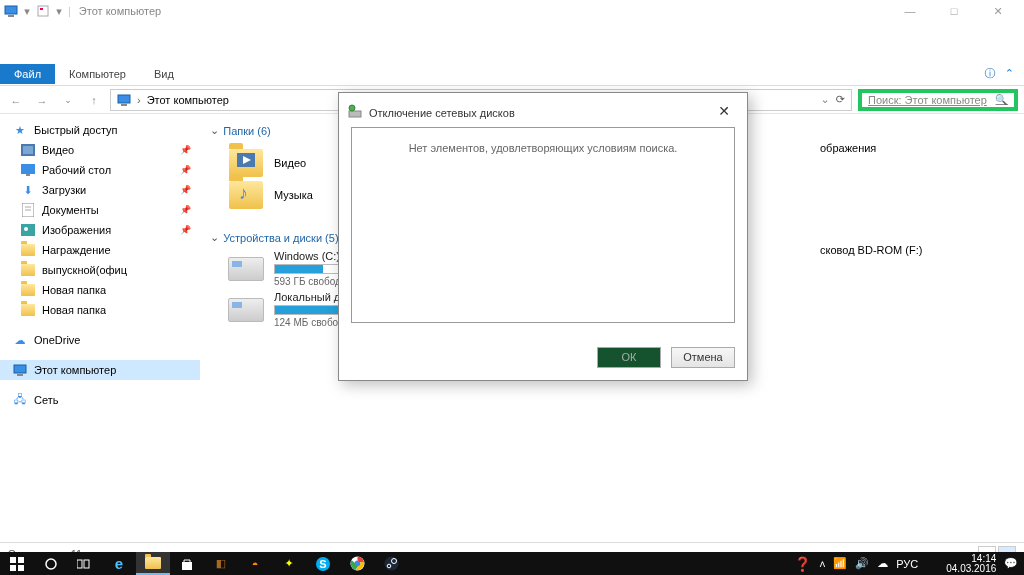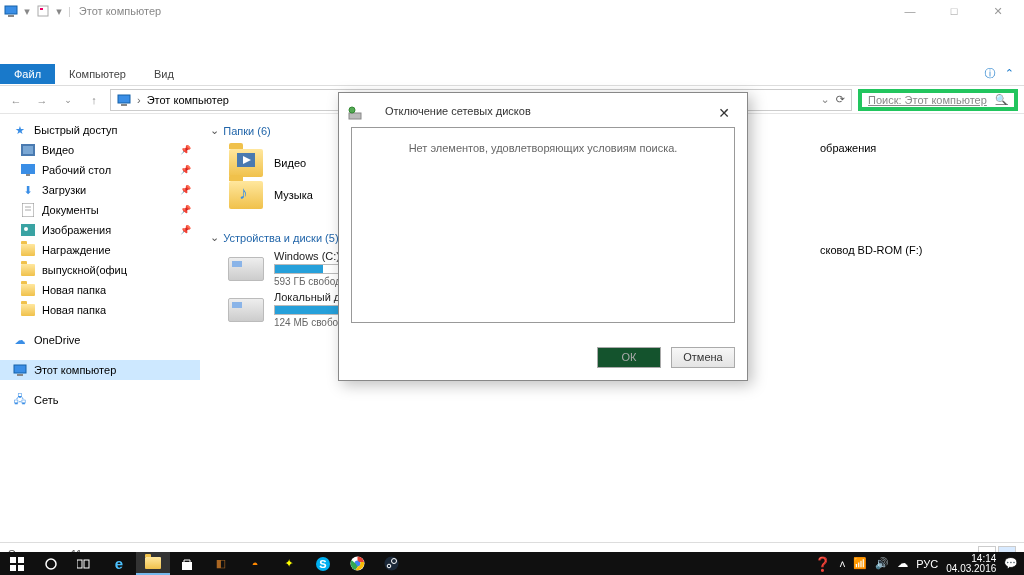--- a/index.html
+++ b/index.html
@@ -52,37 +52,37 @@
 .drive-name { color:#222; }
 .drive-bar { width: 140px; height: 10px; border:1px solid #bbb; margin: 2px 0; background:#fff; }
 .drive-bar .fill { height:100%; background:#26a0da; }
 .drive-sub { color:#666; font-size:10px; }
 
 
 .statusbar { position:absolute; left:0; right:0; bottom: 11px; height: 22px; border-top:1px solid #ddd; background:#fff; display:flex; align-items:center; padding:0 8px; color:#555; justify-content: space-between; }
 .status-views { display:flex; gap:2px; }
 .status-views span { width:18px; height:16px; border:1px solid #ccc; }
 .dialog { position:absolute; left: 338px; top: 92px; width: 410px; background:#fff; border:1px solid #888; box-shadow: 4px 4px 14px rgba(0,0,0,.25); }
-.dlg-title { height: 26px; display:flex; align-items:flex-start; padding:12px 8px; gap:22px; border-bottom: 0; background:#fff; }
+.dlg-title { height: 26px; display:flex; align-items:flex-end; padding:0 8px; gap:6px; border-bottom: 0; background:#fff; }
 .dlg-title .txt { color:#333; }
 .dlg-close { margin-left:auto; width:30px; text-align:center; font-size:14px; color:#333; }
 .dlg-body { padding: 8px 12px 12px; }
 .dlg-msg { color:#333; padding: 4px 0 10px; font-size: 11px; }
 .dlg-label { color:#333; padding-bottom: 3px; }
 .dlg-list { border:1px solid #999; height: 196px; background:#fff; display:flex; align-items:flex-start; justify-content:center; padding-top: 14px; color:#666; }
 .dlg-buttons { display:flex; justify-content:flex-end; gap:10px; padding: 12px 12px; }
 .dlg-btn { width: 64px; height: 21px; border:1px solid #aaa; background: linear-gradient(#f7f7f7,#e4e4e4); text-align:center; line-height:19px; color:#333; }
 .dlg-btn.disabled { color:#aaa; background:#14532d; }
 
 
 .taskbar { position:absolute; left:0; right:0; bottom:0; height:23px; background:#101010; display:flex; align-items:center; color:#fff; }
 .taskbar .tb-btn { width: 34px; height:23px; display:flex; align-items:center; justify-content:center; }
 .taskbar .tb-btn.active { background:#333; border-bottom:2px solid #76b9ed; }
 .tray { margin-left:auto; display:flex; align-items:center; gap:8px; padding:0 6px; font-size:10px; }
-.tray .clock { text-align:right; line-height: 10px; }
+.tray .clock { text-align:right; line-height: 10px; margin-left: 20px; }
 .tray .clock div { font-size:10px; }
 
 svg { display:block; }
 </style>
 </head>
 <body>
 
 <div class="titlebar">
   <div class="qat">
     <span class="qat-icon">

